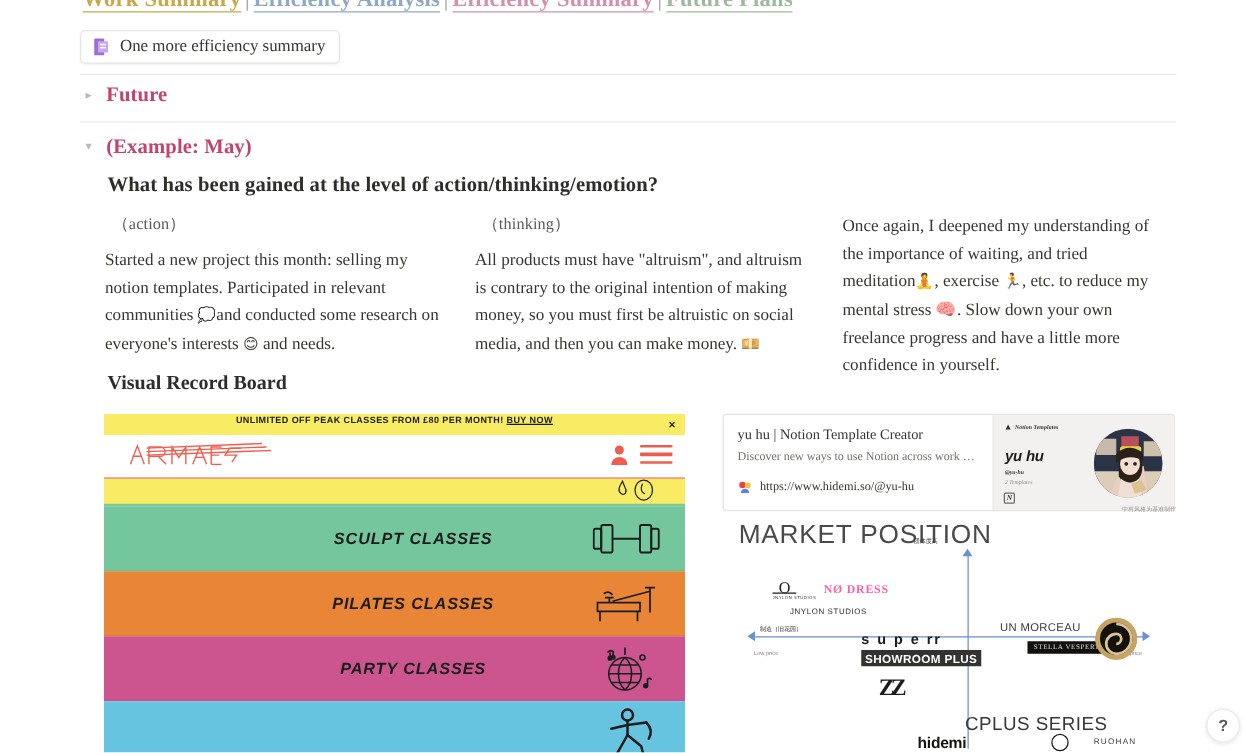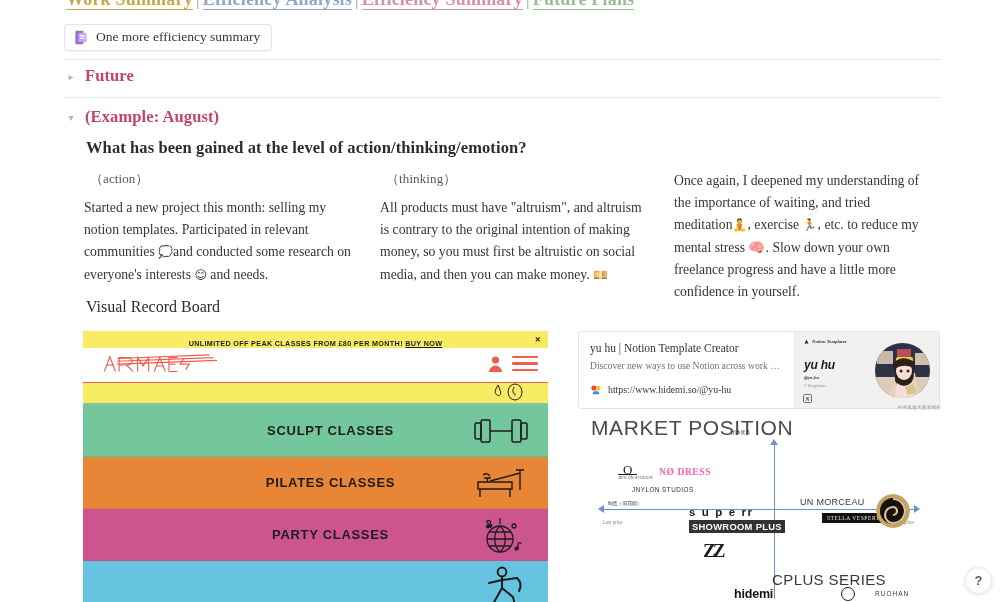--- a/index.html
+++ b/index.html
@@ -72,32 +72,32 @@
     letter-spacing:.1px;
   }
   .col-body {
     font-size:13.7px; line-height:1.62; color:#37352f;
   }
   .emo { font-family:"DejaVu Sans", sans-serif; font-size:12px; }
 
   
   .vrb {
     position:absolute; left:86px; top:298px;
-    font-size:16px; font-weight:400; color:#2f2d29;
+    font-size:16px; font-weight:700; color:#2f2d29;
   }
 
   
   .gym {
     position:absolute; left:83px; top:331px;
     width:465px; height:271px; overflow:hidden;
     background:#fff; font-family:"Liberation Sans", sans-serif;
   }
   .gym-banner {
     height:17px; background:#f7ec63; position:relative;
-    display:flex; align-items:flex-end; justify-content:center;
+    display:flex; align-items:flex-start; justify-content:center;
   }
   .gym-banner span {
     font-size:7.2px; font-weight:700; letter-spacing:.35px; color:#1b1b1b;
   }
   .gym-banner u { text-decoration:underline; }
   .gym-x {
     position:absolute; right:7px; top:50%; transform:translateY(-50%);
     font-size:13px; color:#e64b3c; font-weight:400; line-height:1;
   }
   .gym-head {
@@ -121,21 +121,21 @@
     height:22px; background:#f7ec63; position:relative;
     border-bottom:2px solid #7ec89d;
   }
   .gym-strip .drops { position:absolute; right:22px; top:-1px; }
   .gym-row {
     height:52px; display:flex; align-items:center;
     position:relative; border-bottom:1px solid rgba(0,0,0,.05);
   }
   .gym-row .rlabel {
     flex:1; text-align:center; font-size:13px; font-weight:700;
-    letter-spacing:.7px; color:#1c1c1c; padding-left:30px;
+    letter-spacing:.7px; color:#1c1c1c; padding-left:30px;font-style:italic;
   }
   .gym-row .ricon {
     position:absolute; right:20px; top:50%; transform:translateY(-50%);
   }
 
   
   .bookmark {
     position:absolute; left:578px; top:331px;
     width:362px; height:78px;
     border:1px solid #e4e3e0; border-radius:3px;
@@ -284,21 +284,21 @@
 <div class="hr" style="top:59px;"></div>
 <div class="hr" style="top:97px;"></div>
 
 <div class="toggle" style="left:66px; top:66px;">
   <span class="tri">▸</span>
   <span class="toggle-label">Future</span>
 </div>
 
 <div class="toggle" style="left:66px; top:107px;">
   <span class="tri">▾</span>
-  <span class="toggle-label">(Example: August)</span>
+  <span class="toggle-label">(Example: May)</span>
 </div>
 
 <div class="q-head">What has been gained at the level of action/thinking/emotion?</div>
 
 <div class="cols">
 
   <div class="col c1">
     <div class="col-lbl">（action）</div>
     <div class="col-body"><span>Started a new project this month: selling my notion templates. Participated in relevant communities </span><span class="emo">💭</span><span>and conducted some research on everyone's interests </span><span class="emo">😊</span><span> and needs.</span></div>
   </div>

